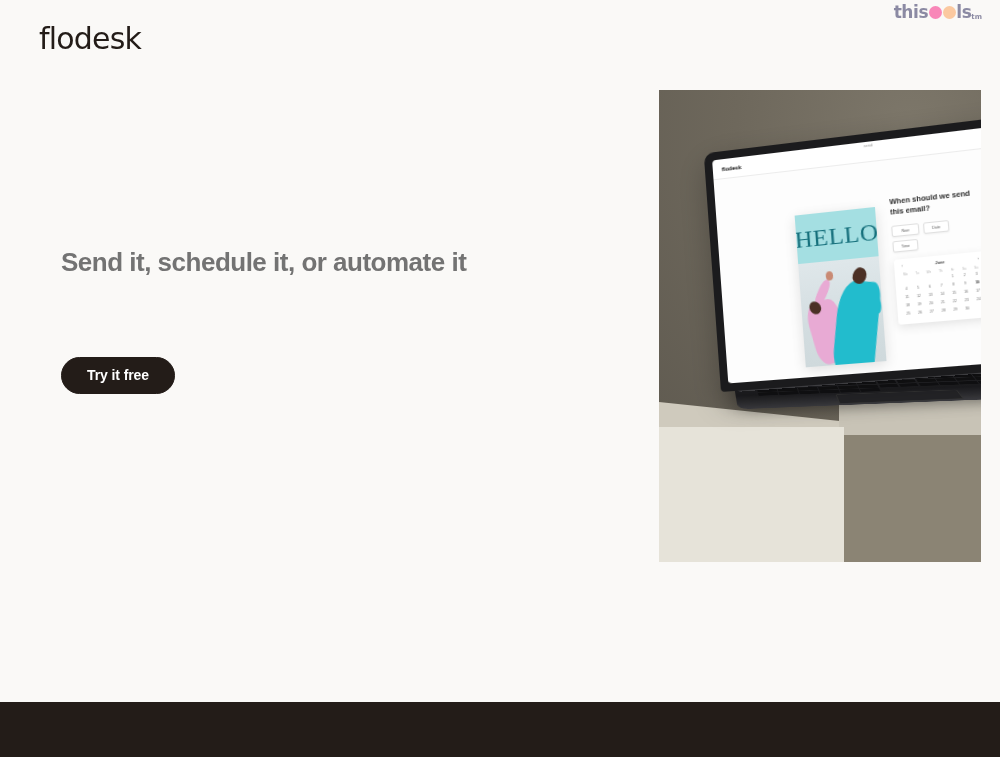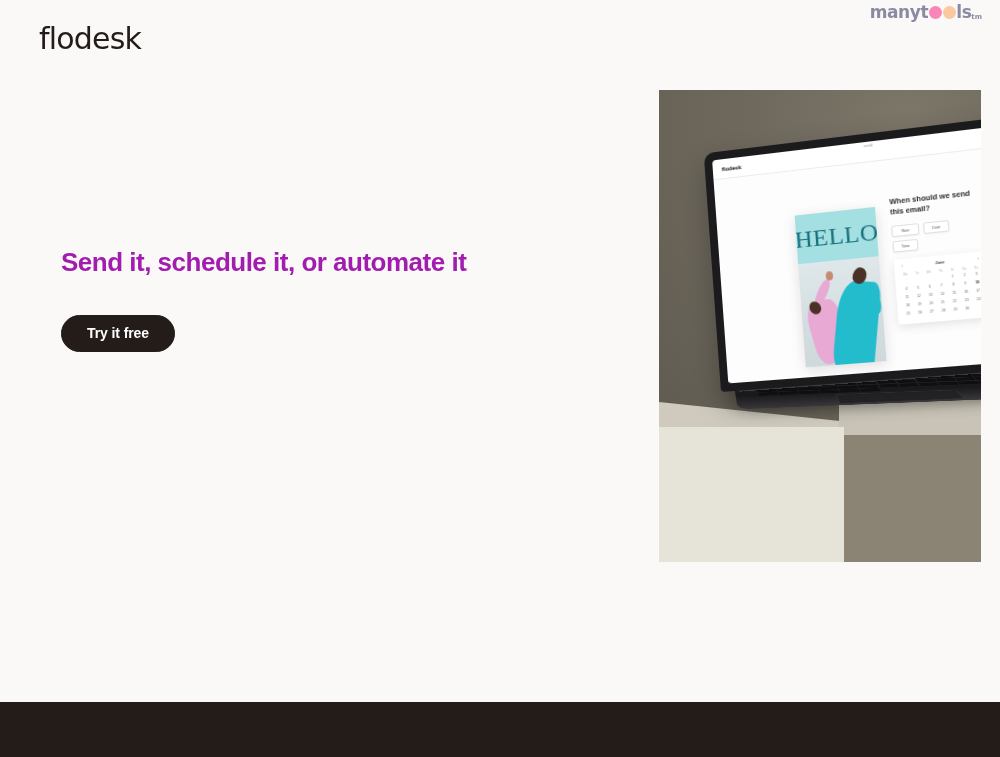--- a/index.html
+++ b/index.html
@@ -127,21 +127,21 @@
     position: absolute;
     left: 61px;
     top: 170px;
     width: 545px;
   }
   .hero-title {
     font-family: "Liberation Sans", sans-serif;
     font-size: 26px;
     font-weight: 700;
     letter-spacing: -0.5px;
-    color: #a21caf;
+    color: #737373;
     line-height: 1.25;
   }
   .hero-sub {
     font-family: "Liberation Serif", serif;
     font-size: 27.5px;
     font-weight: 400;
     line-height: 1.28;
     color: #231c18;
     margin-top: 14px;
     letter-spacing: -0.1px;
@@ -157,20 +157,21 @@
     font-family: "Liberation Sans", sans-serif;
     font-size: 14px;
     font-weight: 700;
     letter-spacing: -0.1px;
     height: 37px;
     line-height: 35px;
     padding: 0 25px;
     cursor: pointer;
     white-space: nowrap;
     text-align: center;
+    margin-top: 42px;
   }
   .btn-primary {
     background: #231c18;
     color: #fff;
     border: 1px solid #231c18;
   }
   .btn-secondary {
     background: transparent;
     color: #231c18;
     border: 1.4px solid #231c18;
@@ -521,21 +522,21 @@
     top: 702px;
     width: 1000px;
     height: 55px;
     background: #231c18;
   }
 </style>
 </head>
 <body>
 
 <div id="manytools-watermark">
-  <span>manyt</span>
+  <span>this</span>
   <span class="wm-dot pink"></span>
   <span class="wm-dot peach"></span>
   <span>ls</span>
   <span class="wm-tm">tm</span>
 </div>
 
 <header class="site-header">
   <div class="brand-logo">flodesk</div>
 
 </header>

